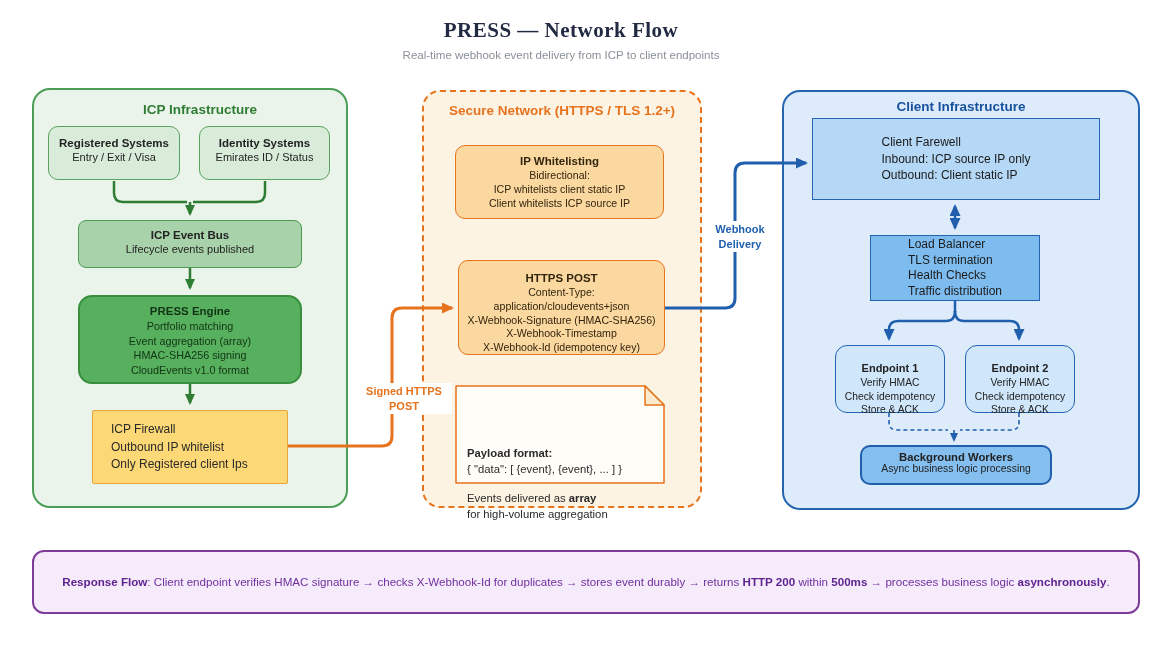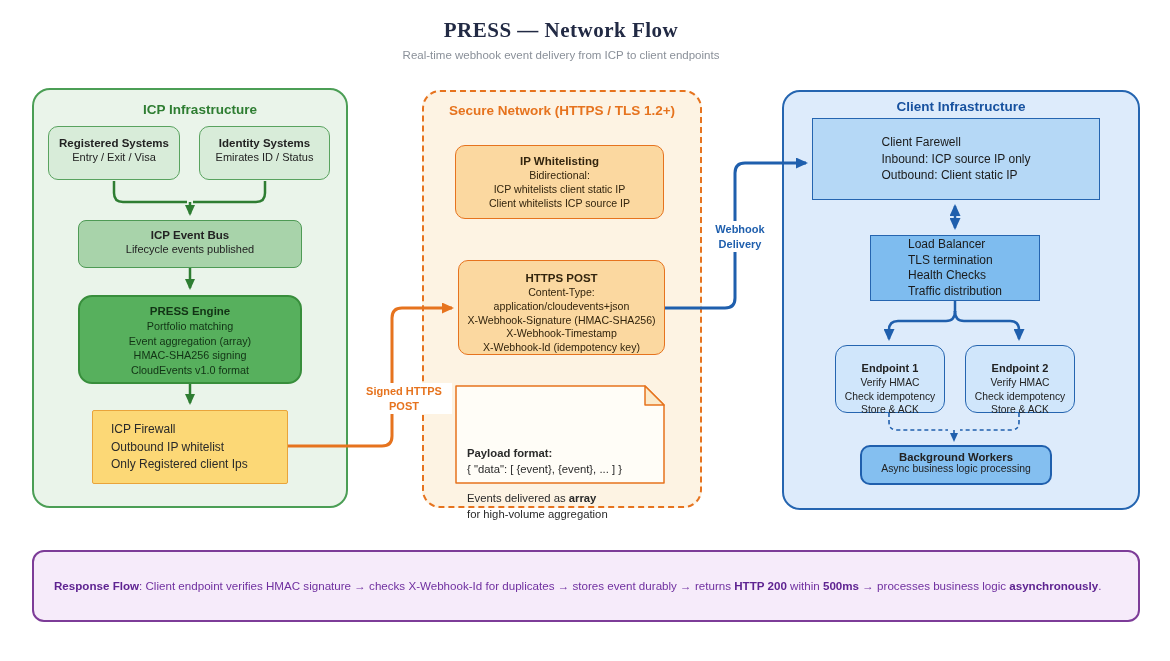--- a/index.html
+++ b/index.html
@@ -37,22 +37,22 @@
   .lb .blk{line-height:15.5px;}
   .ep{width:110px;height:68px;background:#d0e6fb;border:1.5px solid #2565b0;border-radius:12px;padding-top:16px;}
   .ep1{left:835px;top:345px;} .ep2{left:965px;top:345px;}
   .ep .b-title{font-size:11px;} .ep .ln{font-size:10.3px;line-height:13.5px;}
   .workers{left:860px;top:445px;width:192px;height:40px;background:#84bff0;border:2px solid #1f5fad;border-radius:10px;padding-top:4px;}
   .workers .b-title{font-size:11.3px;margin-bottom:0;} .workers .ln{font-size:10.4px;}
   .edge-label{position:absolute;z-index:5;background:#ffffff;font-weight:bold;font-size:11px;line-height:14.5px;
               text-align:center;padding:1px 3px;}
   .lbl-orange{color:#e6731e;} .lbl-blue{color:#1f5fad;}
   .connectors{position:absolute;left:0;top:0;z-index:4;pointer-events:none;}
-  .response{left:32px;top:550px;width:1108px;height:72px;background:#f6ebfa;border:2px solid #7d3c98;border-radius:12px;
-            display:flex;flex-direction:row;align-items:center;z-index:2;
+  .response{left:32px;top:550px;width:1108px;height:64px;background:#f6ebfa;border:2px solid #7d3c98;border-radius:12px;
+            display:flex;flex-direction:row;align-items:center;justify-content:center;z-index:2;
             font-size:11.6px;line-height:16.5px;color:#7030a0;text-align:center;padding:0 20px;}
   .response b{font-weight:bold;color:#5e2391;}
 </style>
 </head>
 <body>
 
 <div class="canvas">
 
   <div class="abs tc" style="left:0;top:18px;width:1122px;">
     <div class="header-title">PRESS — Network Flow</div>

